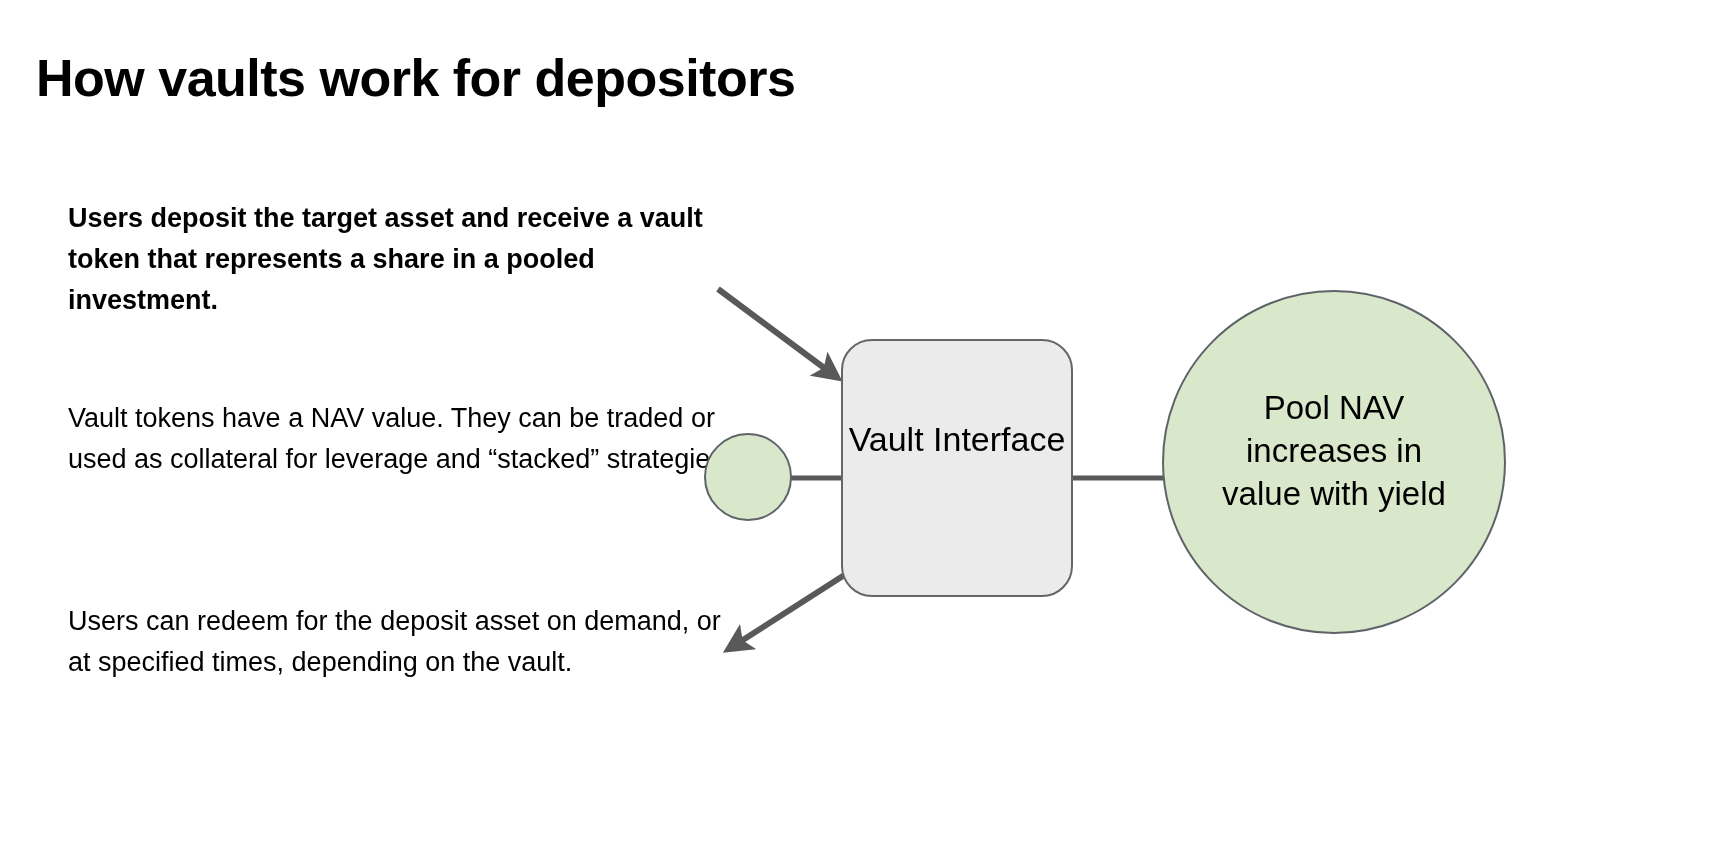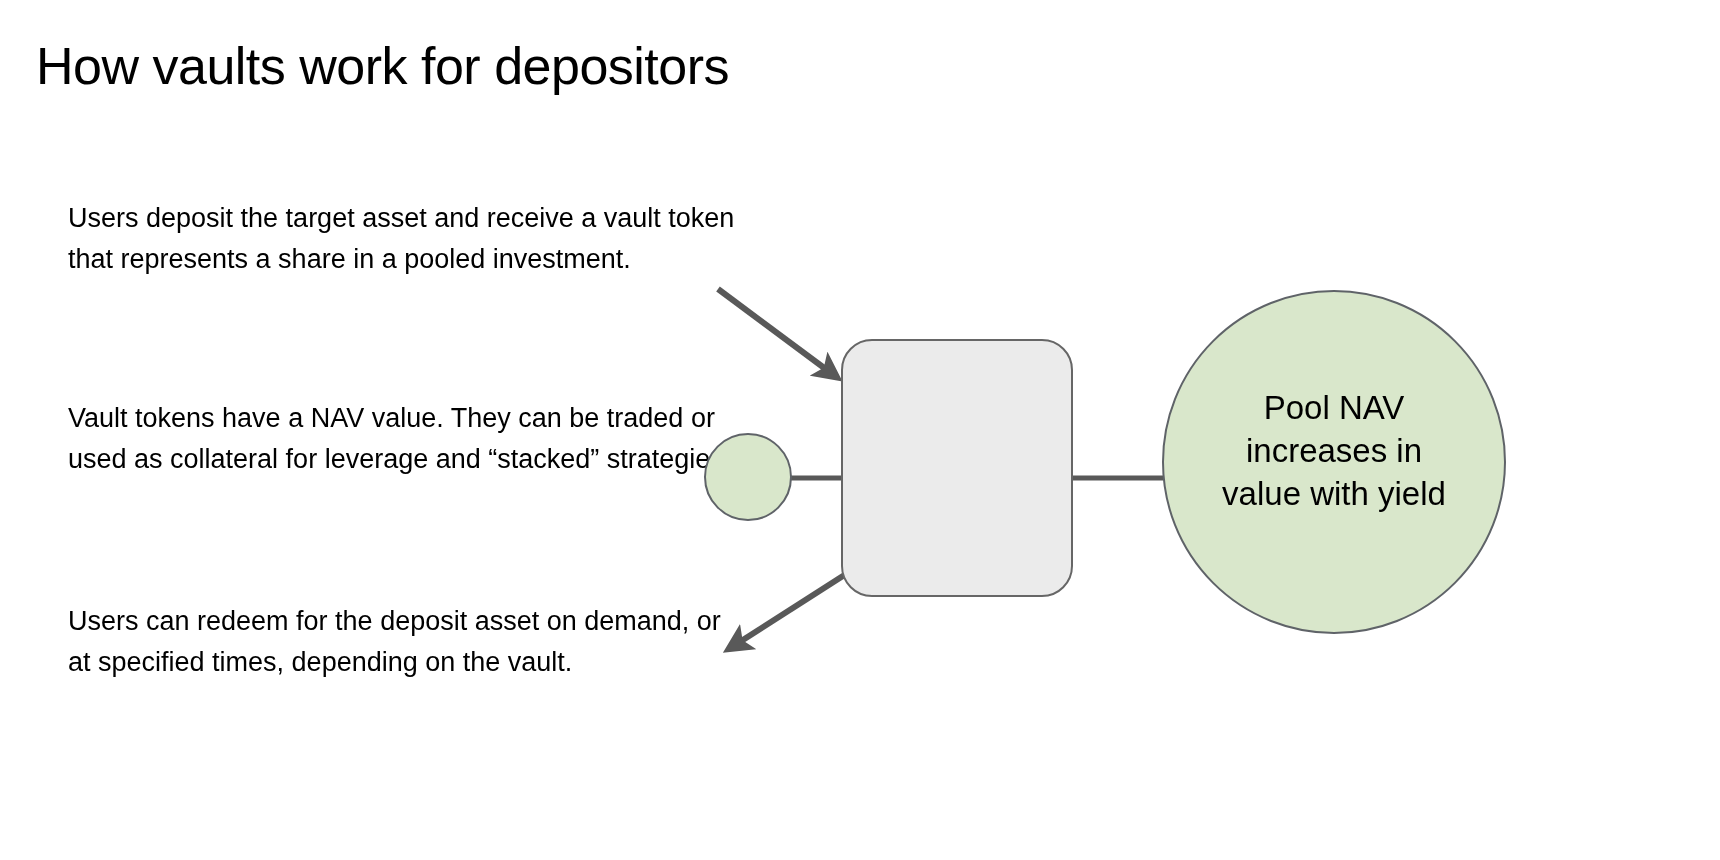--- a/index.html
+++ b/index.html
@@ -17,37 +17,37 @@
   }
   #slide {
     position: relative;
     width: 1720px;
     height: 860px;
     background: #ffffff;
   }
   #page-title {
     position: absolute;
     left: 36px;
-    top: 36px;
+    top: 48px;
     font-size: 52px;
     line-height: 60px;
-    font-weight: 400;
+    font-weight: 700;
     letter-spacing: -0.5px;
     color: #000000;
     white-space: nowrap;
   }
   .note {
     position: absolute;
     font-size: 27px;
     line-height: 41px;
     font-weight: 400;
     color: #000000;
     width: 680px;
   }
-  #note-1 { left: 68px; top: 198px; }
+  #note-1 { left: 68px; top: 198px; font-weight: bold; }
   #note-2 { left: 68px; top: 398px; }
   #note-3 { left: 68px; top: 601px; }
 
   #diagram-svg {
     position: absolute;
     left: 0;
     top: 0;
     width: 1720px;
     height: 860px;
   }
@@ -98,16 +98,17 @@
 
     <line x1="846" y1="574" x2="735" y2="645" stroke="#595959" stroke-width="6" marker-end="url(#arrowhead)"></line>
 
     <circle cx="748" cy="477" r="43" fill="#d9e7cb" stroke="#5f6368" stroke-width="2"></circle>
 
     <rect x="842" y="340" width="230" height="256" rx="30" ry="30" fill="#ebebeb" stroke="#666666" stroke-width="2"></rect>
 
     <circle cx="1334" cy="462" r="171" fill="#d9e7cb" stroke="#5f6368" stroke-width="2"></circle>
   </svg>
 
+  <div class="node-label" id="vault-box-label">Vault Interface</div>
 
   <div class="node-label" id="pool-circle-label">Pool NAV increases in value with yield</div>
 
 </div>
 
 </body></html>

